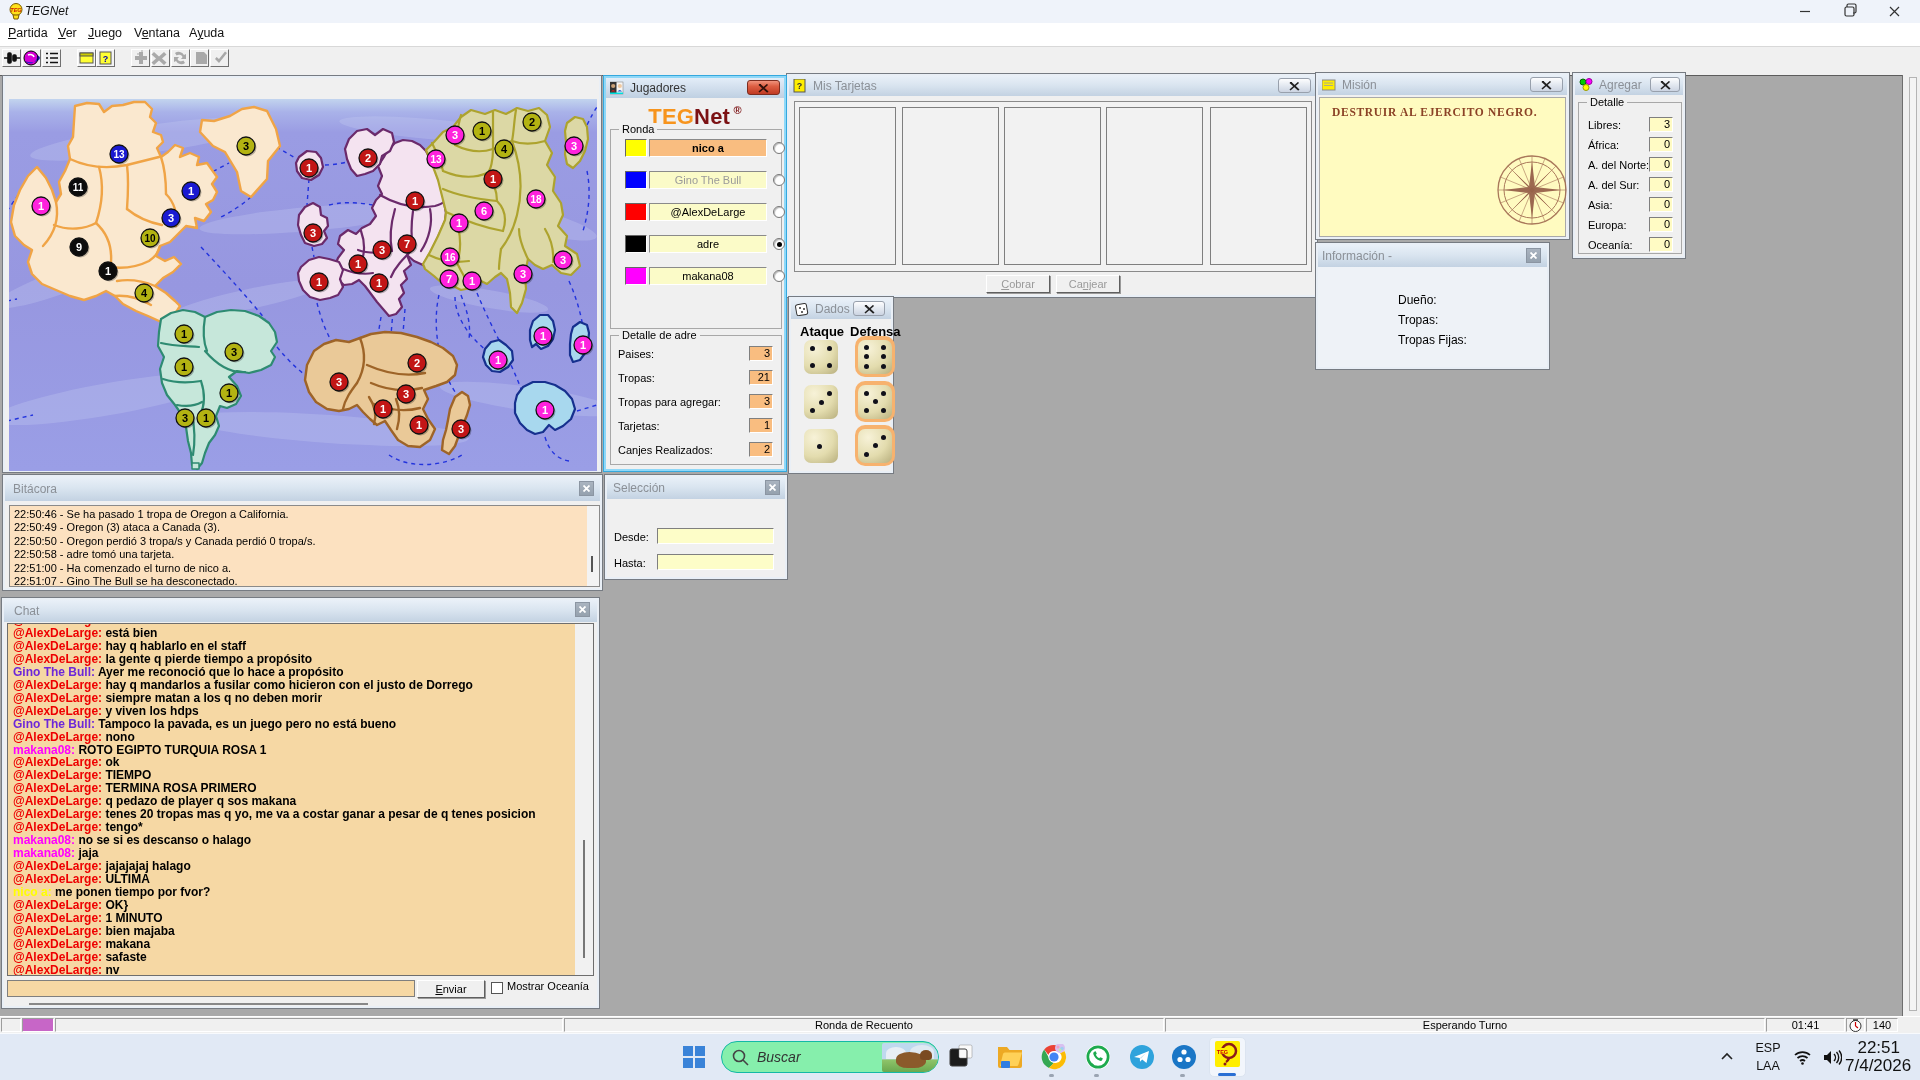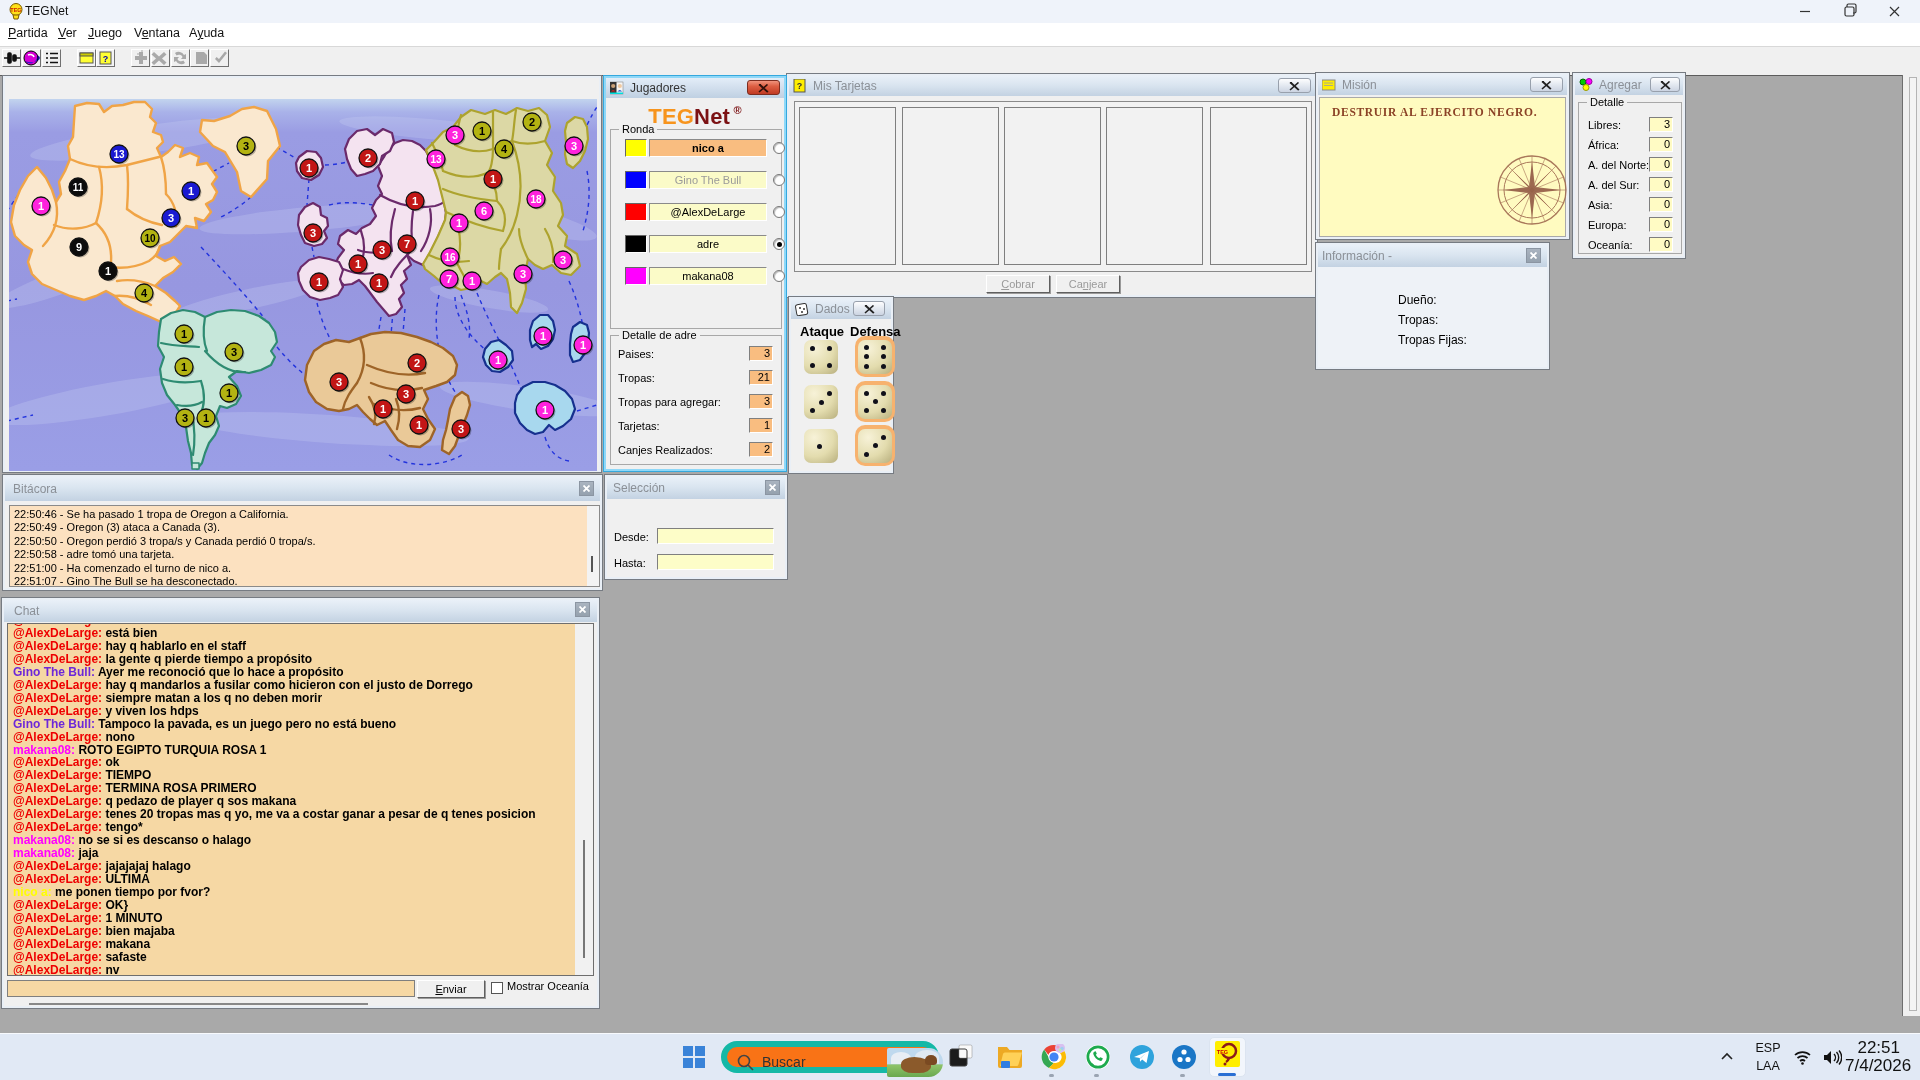--- a/index.html
+++ b/index.html
@@ -1,21 +1,21 @@
 <!DOCTYPE html>
 <html><head>
 <meta charset="utf-8">
 <style>
   * { margin:0; padding:0; box-sizing:border-box; }
   html,body { width:1920px; height:1080px; overflow:hidden; font-family:"Liberation Sans", sans-serif; }
   .abs { position:absolute; }
   #screen { position:relative; width:1920px; height:1080px; background:#a9a9a9; }
 
   
-  #titlebar { left:0; top:0; width:1920px; height:23px; background:#eff3fa; }
+  #titlebar { left:0; top:0; width:1920px; height:23px; background:#eff3fa;font-style:italic; }
   #titlebar .ttl { position:absolute; left:25px; top:4px; font-size:12px; color:#111; }
   #menubar { left:0; top:23px; width:1920px; height:23px; background:#ffffff; font-size:12.5px; color:#111; }
   #menubar span { position:absolute; top:3px; }
   #toolbar { left:0; top:46px; width:1920px; height:29px; background:#f0f0f0; border-top:1px solid #d8d8d8; }
   .tbtn { position:absolute; top:2px; width:19px; height:18px; background:#f0f0f0; border:1px solid; border-color:#ffffff #707070 #707070 #ffffff; }
   
   #mdi { left:0; top:75px; width:1902px; height:941px; background:#a9a9a9; border-top:1px solid #5c5c5c; }
   #rightstrip { left:1902px; top:75px; width:18px; height:941px; background:#f0f0f0; border-left:1px solid #6e6e6e; }
   #rightstrip .inner { position:absolute; left:6px; top:2px; width:8px; height:934px; border:1px solid #b4b4b4; background:#f4f4f4;}
 
@@ -87,21 +87,21 @@
   .agrow { position:absolute; left:9px; font-size:11px; color:#000; }
   .agval { position:absolute; right:8px; width:24px; height:15px; background:#fffbc4; border:1px solid; border-color:#7f7f7f #fff #fff #7f7f7f; font-size:11px; text-align:right; padding-right:2px; }
 
   
   #statusbar { left:0; top:1016px; width:1920px; height:17px; background:#f0f0f0; border-top:1px solid #fff; font-size:11px; color:#000; }
   .sp { position:absolute; top:1px; height:14px; border:1px solid; border-color:#9d9d9d #fff #fff #9d9d9d; }
 
   
   #taskbar { left:0; top:1033px; width:1920px; height:47px; background:#e1e9f5; border-top:1px solid #f8fafd; }
   .tkicon { position:absolute; top:10px; width:26px; height:26px; }
-  #search { position:absolute; left:721px; top:7px; width:218px; height:32px; background:#f97316; border:6px solid #14b8a6; border-radius:16px; }
+  #search { position:absolute; left:721px; top:7px; width:218px; height:32px; background:#86efac; border:1px solid #14b8a6; border-radius:16px;font-style:italic; }
 </style>
 </head>
 <body>
 <div id="screen">
 
   <div class="abs" id="titlebar">
     <svg class="abs" style="left:8px;top:3px" width="16" height="17" viewBox="0 0 16 17">
       <ellipse cx="8" cy="6.5" rx="6" ry="6" fill="#ffe11a" stroke="#7a5a00" stroke-width="1"></ellipse>
       <path d="M5,12 L11,12 L10,16 L6,16 Z" fill="#ffe11a" stroke="#7a5a00" stroke-width="1"></path>
       <text x="8" y="9" font-size="5.5" font-weight="bold" fill="#cc2200" text-anchor="middle">TEG</text>
@@ -771,20 +771,36 @@
         <div class="agval" style="top:74px">0</div>
       <div class="agrow" style="top:96px">Asia:</div>
         <div class="agval" style="top:94px">0</div>
       <div class="agrow" style="top:116px">Europa:</div>
         <div class="agval" style="top:114px">0</div>
       <div class="agrow" style="top:136px">Oceanía:</div>
         <div class="agval" style="top:134px">0</div>
     </div>
   </div>
 
+  <div class="abs" id="statusbar">
+    <div class="sp" style="left:1px;width:20px"></div>
+    <div class="sp" style="left:22px;width:32px;background:#c766c7"></div>
+    <div class="sp" style="left:55px;width:508px"></div>
+    <div class="sp" style="left:564px;width:600px;text-align:center">Ronda de Recuento</div>
+    <div class="sp" style="left:1165px;width:600px;text-align:center">Esperando Turno</div>
+    <div class="sp" style="left:1766px;width:79px;text-align:center">01:41</div>
+    <div class="sp" style="left:1846px;width:19px">
+        <svg width="15" height="13" viewBox="0 0 15 13" style="display:block;margin:0 auto">
+          <circle cx="7.5" cy="7" r="5.5" fill="#fff" stroke="#333"></circle>
+          <path d="M7.5,7 L7.5,3 M7.5,7 L10,9" stroke="#c00" stroke-width="1.2"></path>
+          <path d="M5,1 L10,1" stroke="#333" stroke-width="1.5"></path>
+        </svg>
+      </div>
+    <div class="sp" style="left:1866px;width:32px;text-align:center">140</div>
+  </div>
 
   <div class="abs" id="taskbar">
 
     <svg class="abs" style="left:683px;top:12px" width="22" height="22" viewBox="0 0 22 22">
       <rect x="0" y="0" width="10" height="10" fill="#3a83d8"></rect>
         <rect x="12" y="0" width="10" height="10" fill="#3a83d8"></rect>
       <rect x="0" y="12" width="10" height="10" fill="#3a83d8"></rect>
         <rect x="12" y="12" width="10" height="10" fill="#3a83d8"></rect>
     </svg>
     <div id="search">

